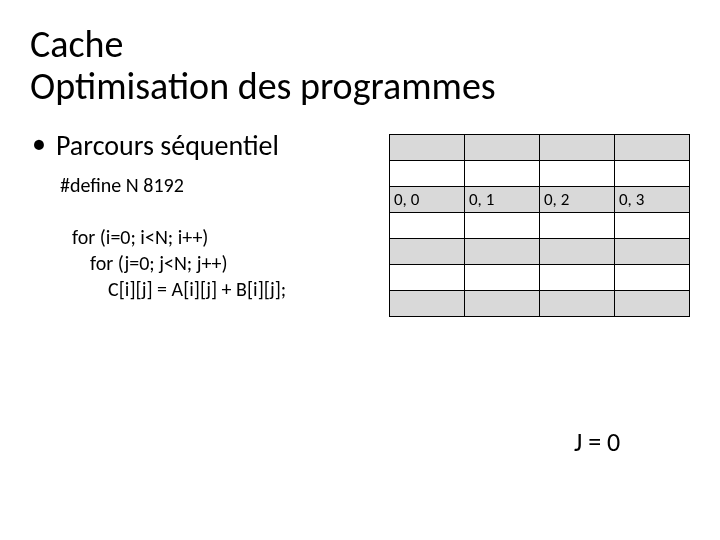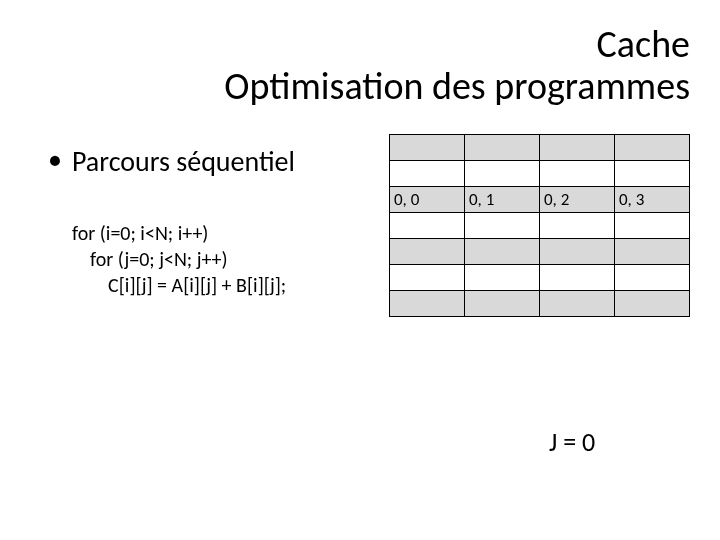--- a/index.html
+++ b/index.html
@@ -12,41 +12,41 @@
     color: #000;
   }
   .slide {
     position: relative;
     width: 720px;
     height: 540px;
     box-sizing: border-box;
     padding: 18px 30px 0 30px;
   }
   .title {
-    text-align: right;
+    text-align: left;
     font-size: 38px;
     line-height: 1.1;
     margin-top: 6px;
   }
   .content {
     display: flex;
     margin-top: 22px;
   }
   .left {
     width: 355px;
     flex: 0 0 355px;
   }
   .right {
     flex: 1;
     position: relative;
     padding-top: 4px;
   }
   ul.bullet {
     list-style: none;
-    margin: 16px;
+    margin: 0;
     padding: 0;
   }
   ul.bullet > li {
     position: relative;
     font-size: 28px;
     line-height: 1.15;
     padding-left: 26px;
   }
   ul.bullet > li::before {
     content: "•";
@@ -79,21 +79,21 @@
     padding: 0 4px;
     vertical-align: middle;
     text-align: left;
     box-sizing: border-box;
   }
   table.grid td.shaded { background: #d9d9d9; }
   table.grid td.white  { background: #ffffff; }
 
   .jlabel {
     position: absolute;
-    left: 164px;
+    left: 189px;
     top: 296px;
     font-size: 26px;
   }
 </style>
 </head>
 <body>
 
 <div class="slide">
 
   <div class="title">
@@ -102,20 +102,21 @@
   </div>
 
   <div class="content">
     <div class="left">
       <ul class="bullet">
         <li>
           <span>Parcours séquentiel</span><br>
         </li>
       </ul>
       <div class="code">
+        <div class="line ind1">#define N 8192</div>
         <div class="line">&nbsp;</div>
         <div class="line ind2">for (i=0; i&lt;N; i++)</div>
         <div class="line ind3">for (j=0; j&lt;N; j++)</div>
         <div class="line ind4">C[i][j] = A[i][j] + B[i][j];</div>
       </div>
     </div>
 
     <div class="right">
       <table class="grid">
         <tbody>

